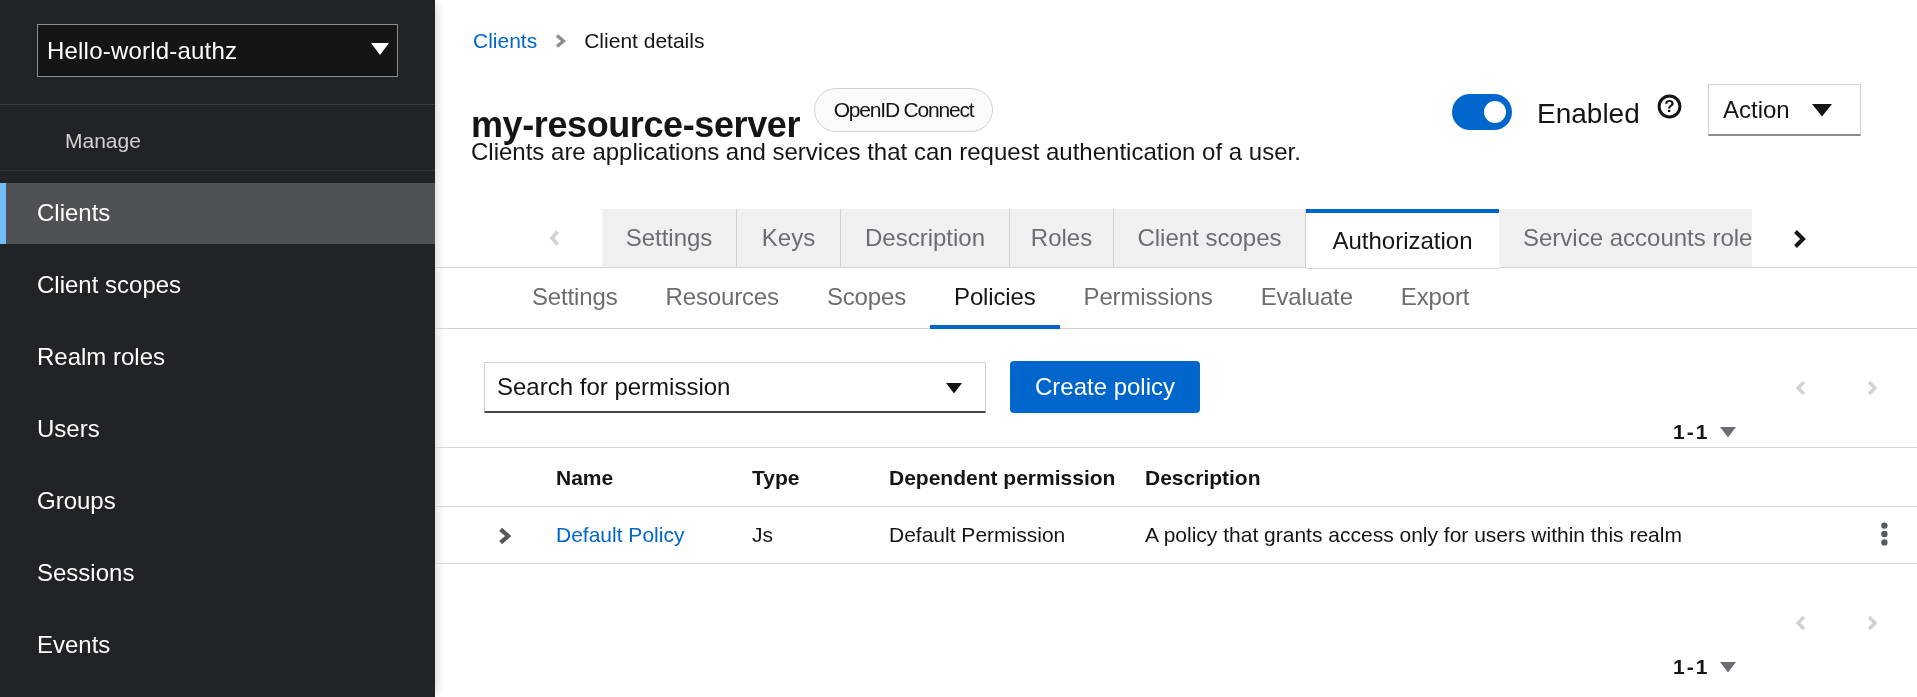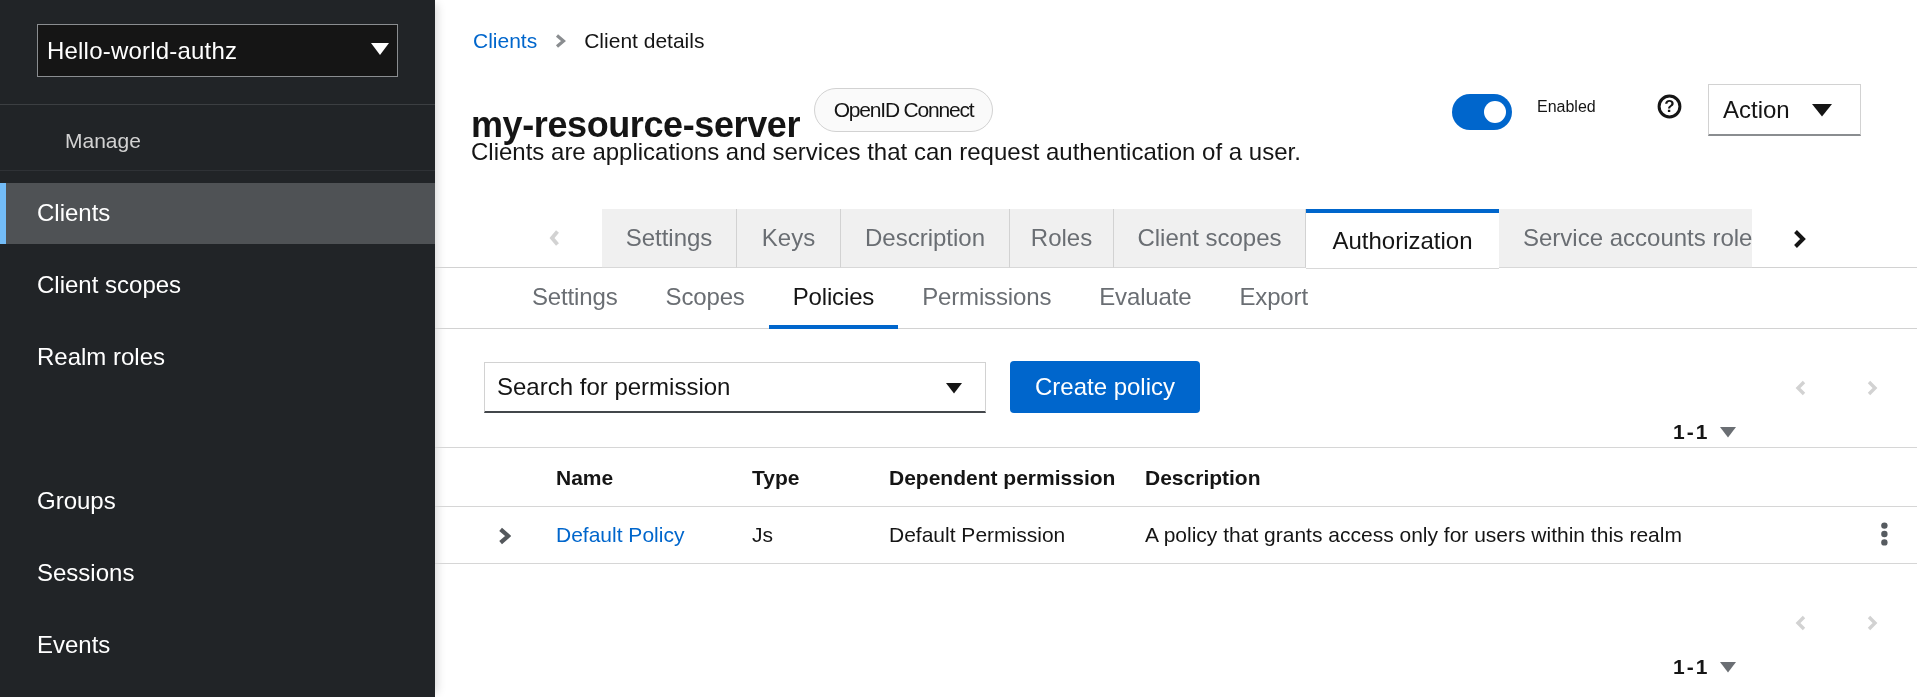--- a/index.html
+++ b/index.html
@@ -27,21 +27,21 @@
 
 #crumb { position:absolute; left:473px; top:29px; font-size:21px; display:flex; align-items:center; }
 #crumb a { color:#0066cc; text-decoration:none; }
 #crumb svg { margin:0 18px; }
 #title { position:absolute; left:471px; top:104px; font-size:36px; font-weight:700; letter-spacing:-0.4px; }
 #badge { position:absolute; left:814px; top:88px; width:179px; height:44px; border:1px solid #d2d2d2;
   background:#fafafa; border-radius:22px; display:flex; align-items:center; justify-content:center;
   font-size:21px; color:#151515; letter-spacing:-1.2px; }
 #toggle { position:absolute; left:1452px; top:94px; width:60px; height:36px; border-radius:18px; background:#0066cc; }
 #toggle i { position:absolute; right:6px; top:7px; width:22px; height:22px; border-radius:50%; background:#fff; }
-#enabled { position:absolute; left:1537px; top:98px; font-size:16px; }
+#enabled { position:absolute; left:1537px; top:98px; font-size:28px; }
 #help { position:absolute; left:1657px; top:94px; }
 #action { position:absolute; left:1708px; top:84px; width:153px; height:52px; border:1px solid #d2d2d2;
   border-bottom:2px solid #8a8d90; display:flex; align-items:center; }
 #action .t { font-size:24px; margin-left:14px; }
 #action svg { position:absolute; right:28px; top:19px; }
 #desc { position:absolute; left:471px; top:138px; font-size:24px; }
 #tabsline { position:absolute; left:435px; top:267px; width:1482px; height:1px; background:#d2d2d2; }
 #scrl { position:absolute; left:548px; top:229px; }
 #scrr { position:absolute; left:1793px; top:229px; }
 #tabs { position:absolute; left:602px; top:209px; display:flex; height:59px; }
@@ -94,20 +94,23 @@
     <div id="navbar"></div>
     <div class="navitem" style="top:177px">
         <span>Clients</span>
       </div>
     <div class="navitem" style="top:249px">
         <span>Client scopes</span>
       </div>
     <div class="navitem" style="top:321px">
         <span>Realm roles</span>
       </div>
+    <div class="navitem" style="top:393px">
+        <span>Users</span>
+      </div>
     <div class="navitem" style="top:465px">
         <span>Groups</span>
       </div>
     <div class="navitem" style="top:537px">
         <span>Sessions</span>
       </div>
     <div class="navitem" style="top:609px">
         <span>Events</span>
       </div>
   </div>
@@ -153,20 +156,21 @@
     <div class="tab" style="width:169px">Description</div>
     <div class="tab" style="width:104px">Roles</div>
     <div class="tab" style="width:192px">Client scopes</div>
     <div class="tab active" style="width:193px">Authorization</div>
     <div class="tab clip" style="width:253px">Service accounts roles</div>
   </div>
 
   <div id="subline"></div>
   <div id="subtabs">
     <div class="stab">Settings</div>
+    <div class="stab">Resources</div>
     <div class="stab">Scopes</div>
     <div class="stab active">Policies</div>
     <div class="stab">Permissions</div>
     <div class="stab">Evaluate</div>
     <div class="stab">Export</div>
   </div>
 
   <div id="search">
     <span class="t">Search for permission</span>
     <svg width="16" height="11" viewBox="0 0 16 11">

